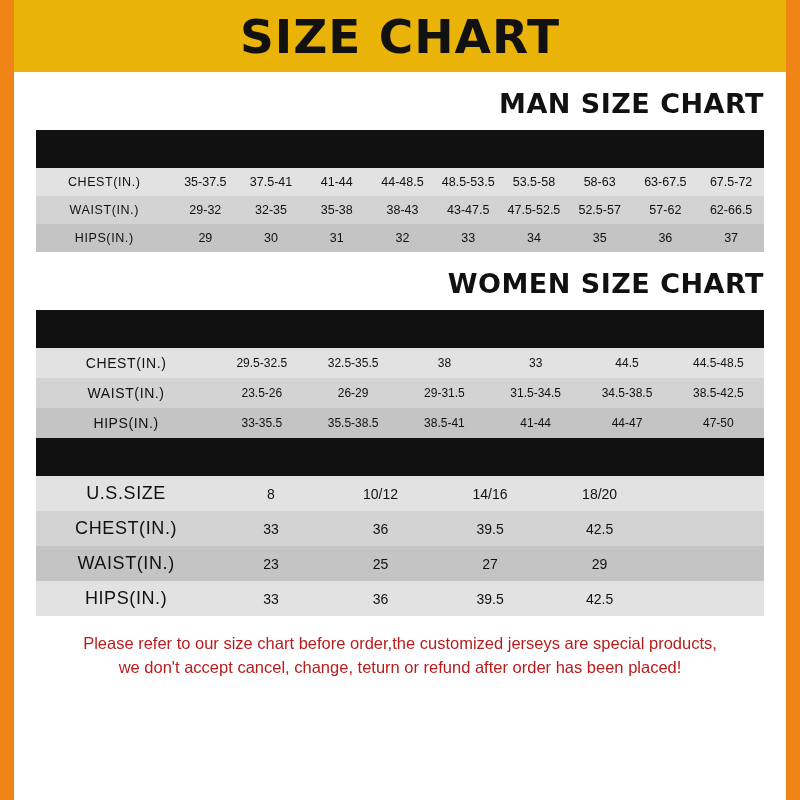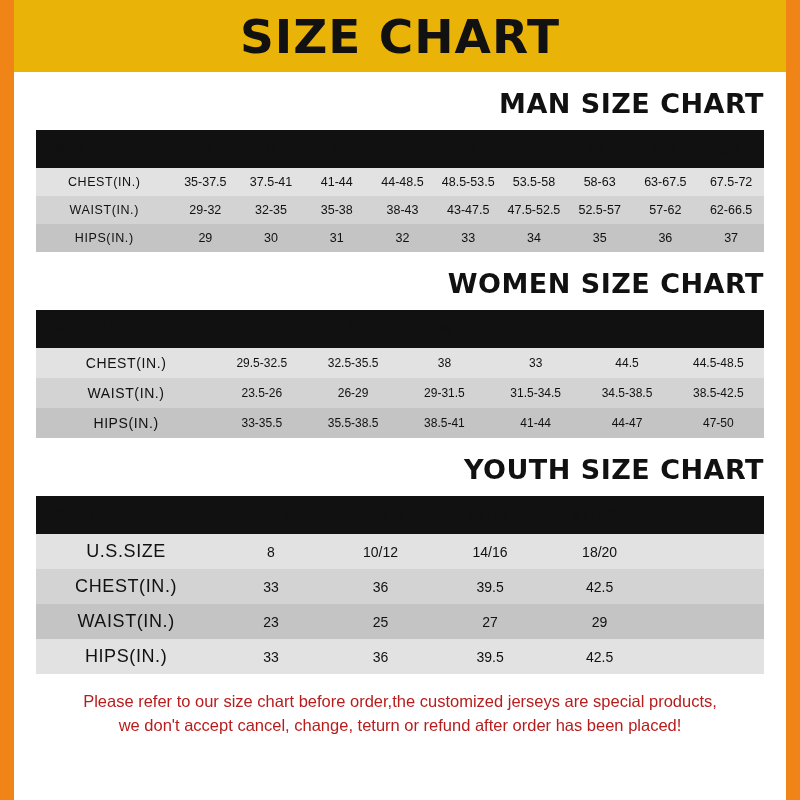--- a/index.html
+++ b/index.html
@@ -218,21 +218,20 @@
           <td>33-35.5</td>
           <td>35.5-38.5</td>
           <td>38.5-41</td>
           <td>41-44</td>
           <td>44-47</td>
           <td>47-50</td>
         </tr>
       </tbody>
     </table>
 
-    <div class="section-title">YOUTH SIZE CHART</div>
     <table class="size-table youth">
       <thead>
         <tr>
           <th class="rowlabel" style="width:22%">YOUTH</th>
           <th>YTH S</th>
           <th>YTH M</th>
           <th>YTH L</th>
           <th>YTH XL</th>
           <th></th>
         </tr>

